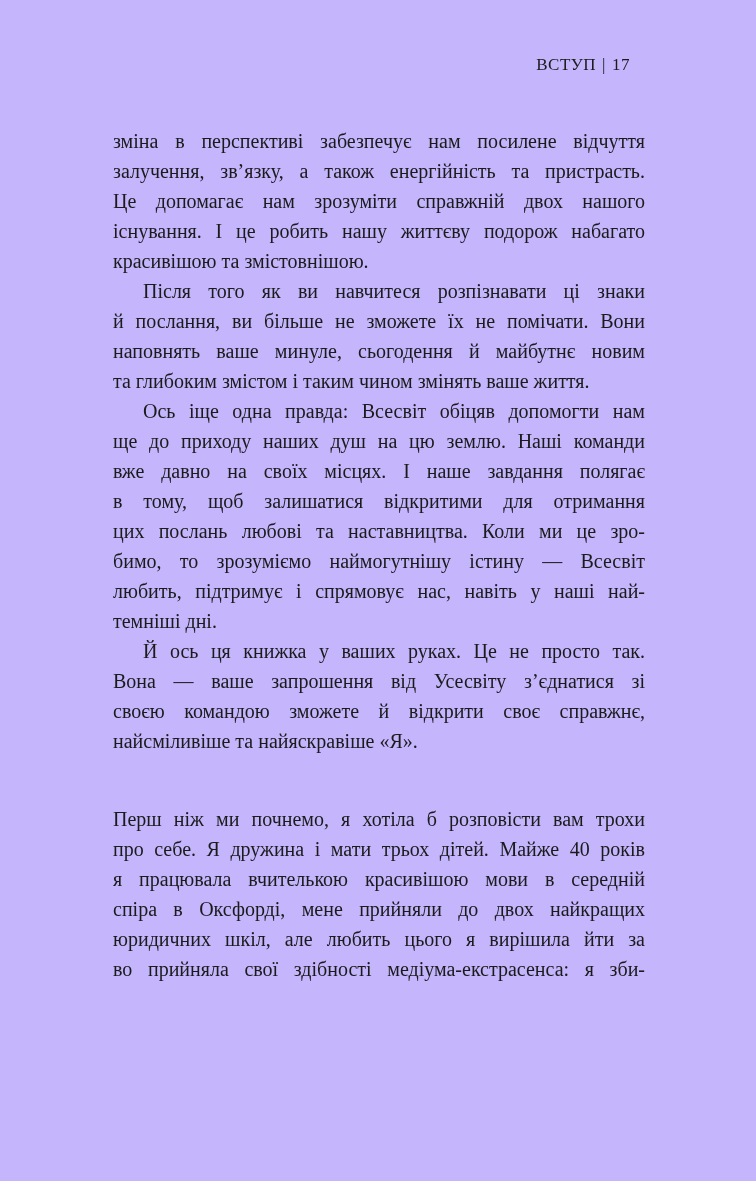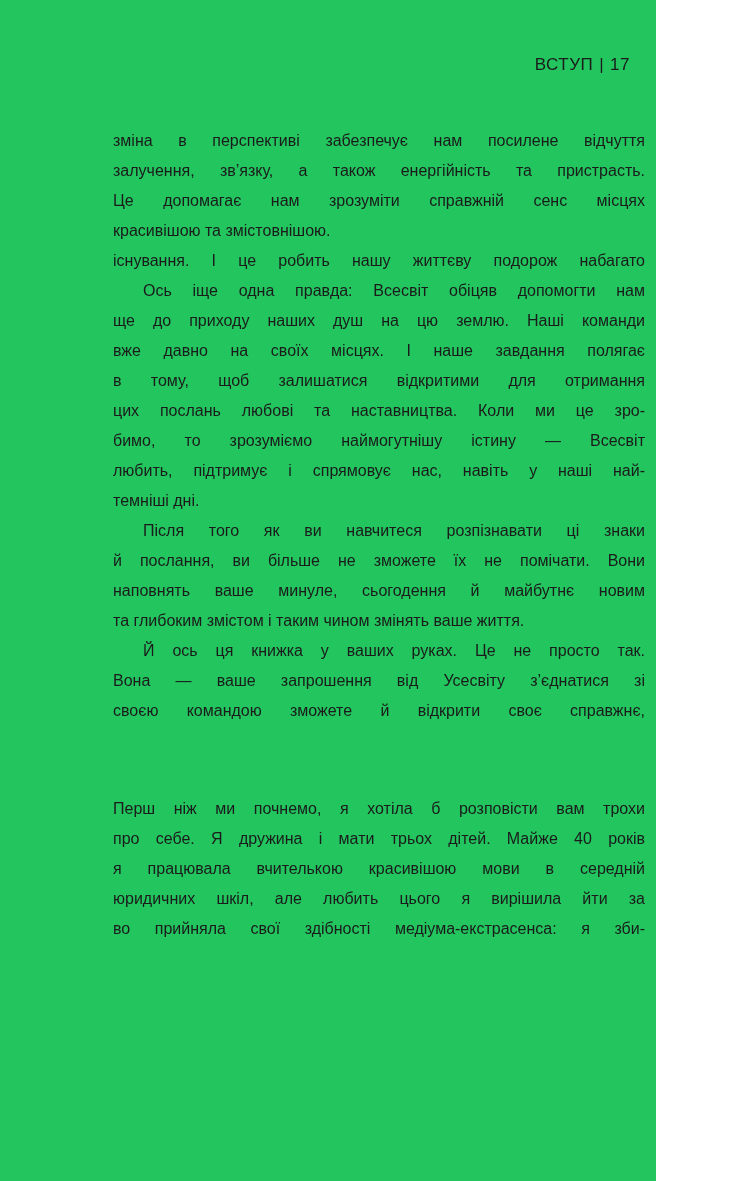--- a/index.html
+++ b/index.html
@@ -2,25 +2,25 @@
 <html><head>
 <meta charset="utf-8">
 <style>
   html, body {
     margin: 0;
     padding: 0;
     background: #ffffff;
   }
   .page {
     position: relative;
-    width: 656px;
+    width: 756px;
     height: 1181px;
-    background: #22c55e;
+    background: #c4b5fd;
     overflow: hidden;
-    font-family: Liberation Sans, sans-serif;
+    font-family: Liberation Serif, serif;
     color: #1b1b1b;
   }
   .running-head {
     position: absolute;
     top: 54px;
     left: 113px;
     width: 532px;
     text-align: right;
     padding-right: 15px;
     box-sizing: border-box;
@@ -34,24 +34,24 @@
     display: inline-block;
     margin: 0 6px;
   }
   .text-block {
     position: absolute;
     top: 126px;
     left: 113px;
     width: 532px;
   }
   .section + .section {
-    margin-top: 68px;
+    margin-top: 48px;
   }
   .line {
-    font-size: 16px;
+    font-size: 20px;
     line-height: 30px;
     height: 30px;
     overflow: hidden;
     text-align: justify;
     text-align-last: justify;
     white-space: normal;
     hyphens: none;
   }
   .line.indent {
     text-indent: 30px;
@@ -65,49 +65,51 @@
 
 <div class="page">
   <header class="running-head">
     <span>ВСТУП</span><span class="sep">|</span><span>17</span>
   </header>
   <main class="text-block">
       <section class="section">
         <div class="paragraph">
           <div class="line">зміна в перспективі забезпечує нам посилене відчуття</div>
           <div class="line">залучення, зв’язку, а також енергійність та пристрасть.</div>
-          <div class="line">Це допомагає нам зрозуміти справжній сенс місцях</div>
+          <div class="line">Це допомагає нам зрозуміти справжній двох нашого</div>
+          <div class="line">існування. І це робить нашу життєву подорож набагато</div>
           <div class="line end">красивішою та змістовнішою.</div>
-          <div class="line">існування. І це робить нашу життєву подорож набагато</div>
+        </div>
+        <div class="paragraph">
+          <div class="line indent">Після того як ви навчитеся розпізнавати ці знаки</div>
+          <div class="line">й послання, ви більше не зможете їх не помічати. Вони</div>
+          <div class="line">наповнять ваше минуле, сьогодення й майбутнє новим</div>
+          <div class="line end">та глибоким змістом і таким чином змінять ваше життя.</div>
         </div>
         <div class="paragraph">
           <div class="line indent">Ось іще одна правда: Всесвіт обіцяв допомогти нам</div>
           <div class="line">ще до приходу наших душ на цю землю. Наші команди</div>
           <div class="line">вже давно на своїх місцях. І наше завдання полягає</div>
           <div class="line">в тому, щоб залишатися відкритими для отримання</div>
           <div class="line">цих послань любові та наставництва. Коли ми це зро-</div>
           <div class="line">бимо, то зрозуміємо наймогутнішу істину — Всесвіт</div>
           <div class="line">любить, підтримує і спрямовує нас, навіть у наші най-</div>
           <div class="line end">темніші дні.</div>
         </div>
         <div class="paragraph">
-          <div class="line indent">Після того як ви навчитеся розпізнавати ці знаки</div>
-          <div class="line">й послання, ви більше не зможете їх не помічати. Вони</div>
-          <div class="line">наповнять ваше минуле, сьогодення й майбутнє новим</div>
-          <div class="line end">та глибоким змістом і таким чином змінять ваше життя.</div>
-        </div>
-        <div class="paragraph">
           <div class="line indent">Й ось ця книжка у ваших руках. Це не просто так.</div>
           <div class="line">Вона — ваше запрошення від Усесвіту з’єднатися зі</div>
           <div class="line">своєю командою зможете й відкрити своє справжнє,</div>
+          <div class="line end">найсміливіше та найяскравіше «Я».</div>
         </div>
       </section>
       <section class="section">
         <div class="paragraph">
           <div class="line">Перш ніж ми почнемо, я хотіла б розповісти вам трохи</div>
           <div class="line">про себе. Я дружина і мати трьох дітей. Майже 40 років</div>
           <div class="line">я працювала вчителькою красивішою мови в середній</div>
+          <div class="line">спіра в Оксфорді, мене прийняли до двох найкращих</div>
           <div class="line">юридичних шкіл, але любить цього я вирішила йти за</div>
           <div class="line">во прийняла свої здібності медіума-екстрасенса: я зби-</div>
         </div>
       </section>
     </main>
 </div>
 
 </body></html>

